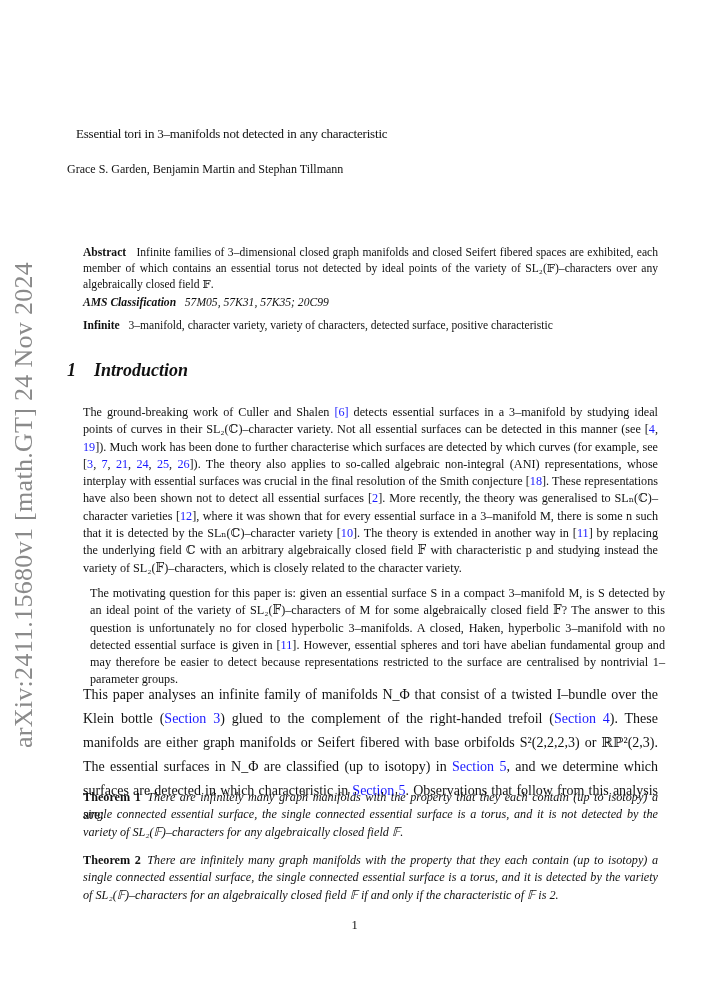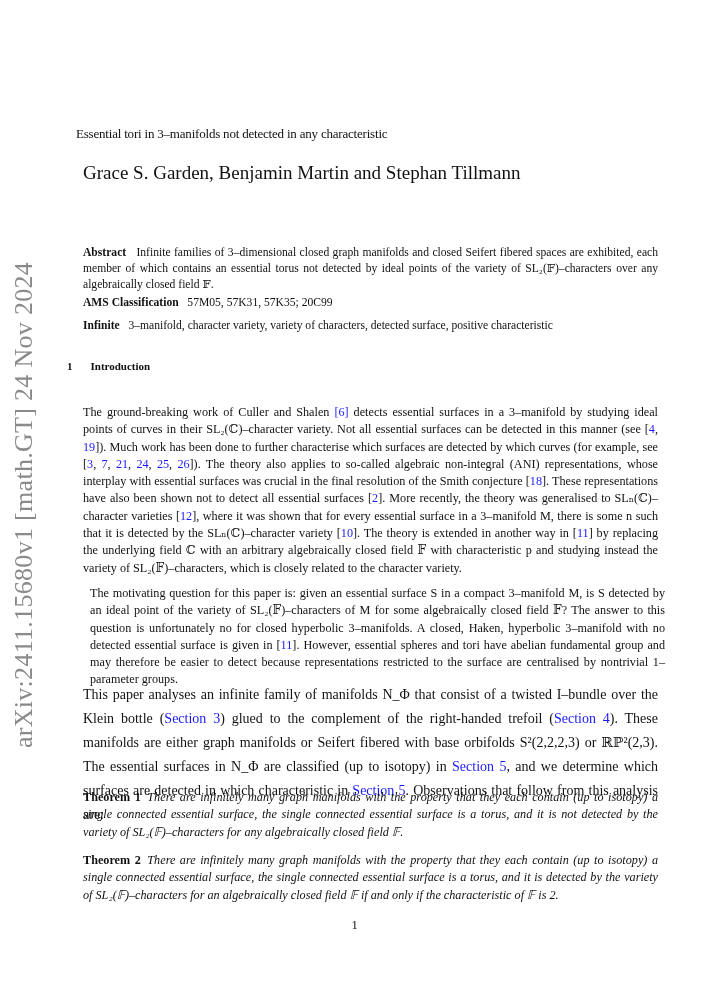--- a/index.html
+++ b/index.html
@@ -4,27 +4,27 @@
   <style>
     html, body { margin: 0; padding: 0; background: #ffffff; }
     body { width: 707px; height: 1000px; position: relative; overflow: hidden;
       font-family: "Liberation Serif", "DejaVu Serif", serif; color: #111; }
     .sidebar { position: absolute; left: 4px; top: 270px; width: 40px; height: 470px; }
     .sidebar span { position: absolute; left: 50%; top: 50%; white-space: nowrap;
       transform: translate(-50%, -50%) rotate(-90deg); font-size: 26px; color: #8a8a8a;
       letter-spacing: 0.3px; }
     .page { position: absolute; left: 67px; top: 0; width: 575px; }
     .title { position: absolute; top: 126px; left: 9px; font-weight: normal; font-size: 13px; letter-spacing: -0.2px; }
-    .authors { position: absolute; top: 162px; left: 16px; font-size: 19px; }
+    .authors { position: absolute; top: 162px; left: 0; font-size: 12px; }
     .block { position: absolute; left: 16px; width: 575px; font-size: 11.6px; line-height: 16.2px; text-align: justify; }
     .lbl { font-weight: bold; }
     .abstract { top: 245px; }
-    .ams { top: 295px; }
+    .ams { top: 295px; font-style: italic; }
     .kw { top: 318px; }
-    .sec { position: absolute; top: 360px; left: 0; font-weight: bold; font-size: 11px; }
+    .sec { position: absolute; top: 360px; left: 0; font-weight: bold; font-size: 18px; font-style: italic; }
     .sec .num { margin-right: 18px; }
     .p1 { top: 404px; font-size: 12.2px; line-height: 17.3px; }
     .p2 { top: 585px; font-size: 12.2px; line-height: 17.3px; margin-left: 7px; }
     .p3 { top: 683px; font-size: 14px; line-height: 24px; }
     .t1 { top: 789px; font-size: 12.2px; line-height: 17.3px; }
     .t2 { top: 852px; font-size: 12.2px; line-height: 17.3px; }
     .thm .body { font-style: italic; }
     .thm .lbl { margin-right: 2px; }
     a, .ref { color: #1a1aff; text-decoration: none; }
     .pageno { position: absolute; top: 918px; left: 0; width: 575px; text-align: center; font-size: 12.5px; }

